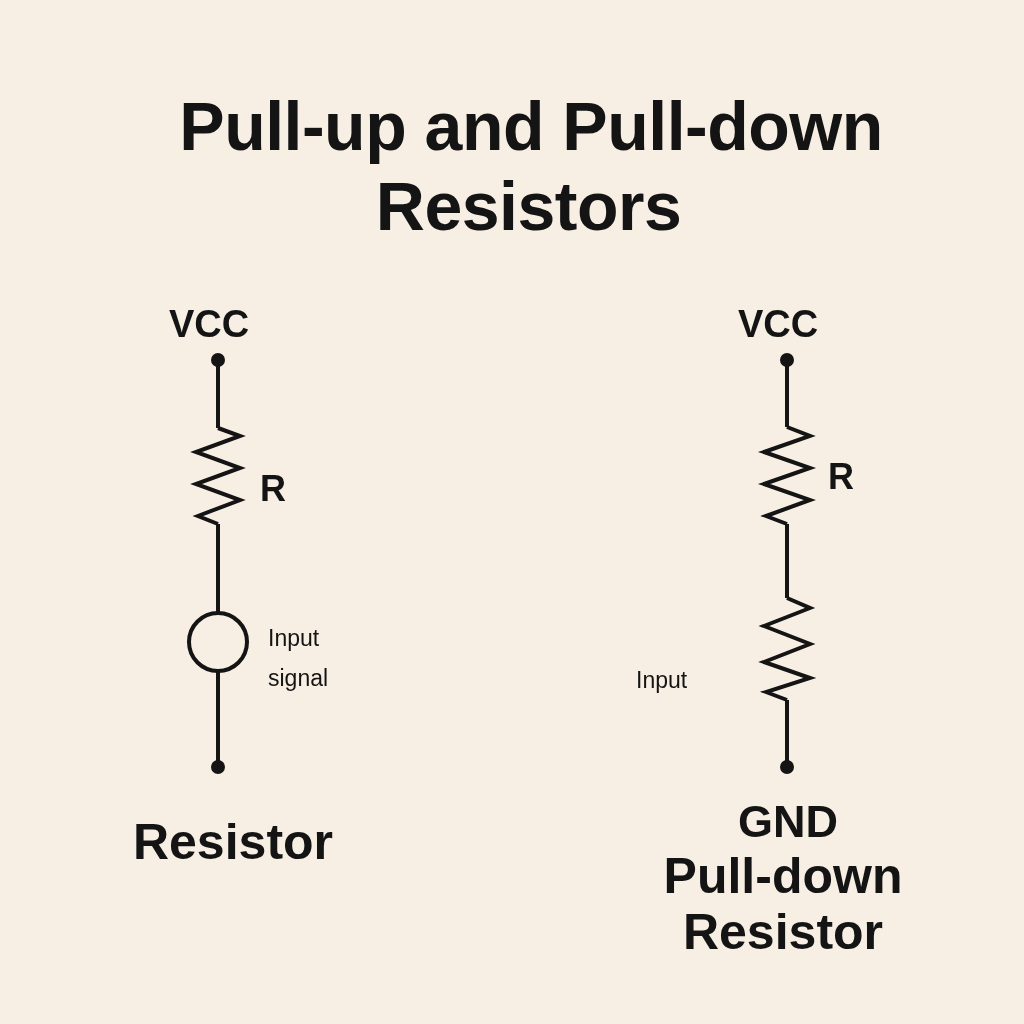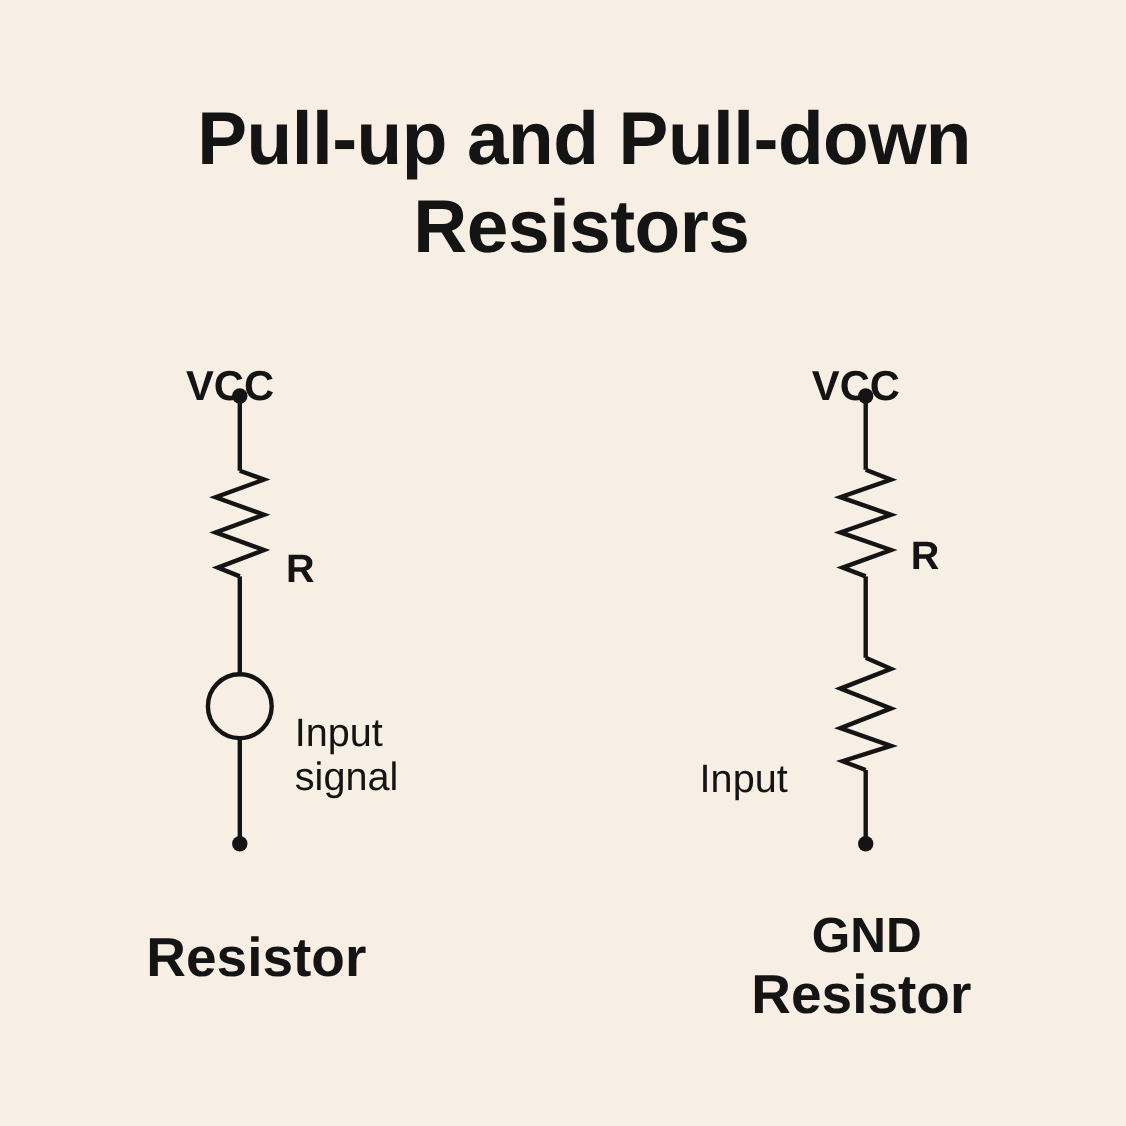--- a/index.html
+++ b/index.html
@@ -14,24 +14,24 @@
   .title {
     position: absolute; left: 0; width: 1016px; top: 86px;
     text-align: center;
     font-weight: bold; font-size: 68px; line-height: 80px;
     letter-spacing: -0.5px;
   }
   .title span { display: block; }
   .title .l1 { padding-left: 46px; }
   .title .l2 { padding-left: 41px; }
   svg.diagram { position: absolute; left: 0; top: 0; }
-  .lbl { position: absolute; white-space: nowrap; margin-top: 28px; }
+  .lbl { position: absolute; white-space: nowrap; }
   .vcc { font-weight: bold; font-size: 38px; }
   .r { font-weight: bold; font-size: 36px; }
-  .small { font-size: 36px; line-height: 40px; }
+  .small { font-size: 23px; line-height: 40px; }
   .gnd { font-weight: bold; font-size: 45px; }
   .caption { font-weight: bold; font-size: 50px; line-height: 56px; text-align: center; }
 </style>
 </head>
 <body>
 
 <div class="title">
   <span class="l1">Pull-up and Pull-down</span>
   <span class="l2">Resistors</span>
 </div>
@@ -66,14 +66,15 @@
 </div>
 <div class="lbl caption" style="left:118px; top:814px; width:230px;">
   <div>Resistor</div>
 </div>
 
 <div class="lbl vcc" style="left:738px; top:303px;">VCC</div>
 <div class="lbl r" style="left:828px; top:456px;">R</div>
 <div class="lbl small" style="left:636px; top:660px;">Input</div>
 <div class="lbl gnd" style="left:738px; top:796px;">GND</div>
 <div class="lbl caption" style="left:638px; top:848px; width:290px;">
+  <div>Pull-down</div>
   <div>Resistor</div>
 </div>
 
 </body></html>

